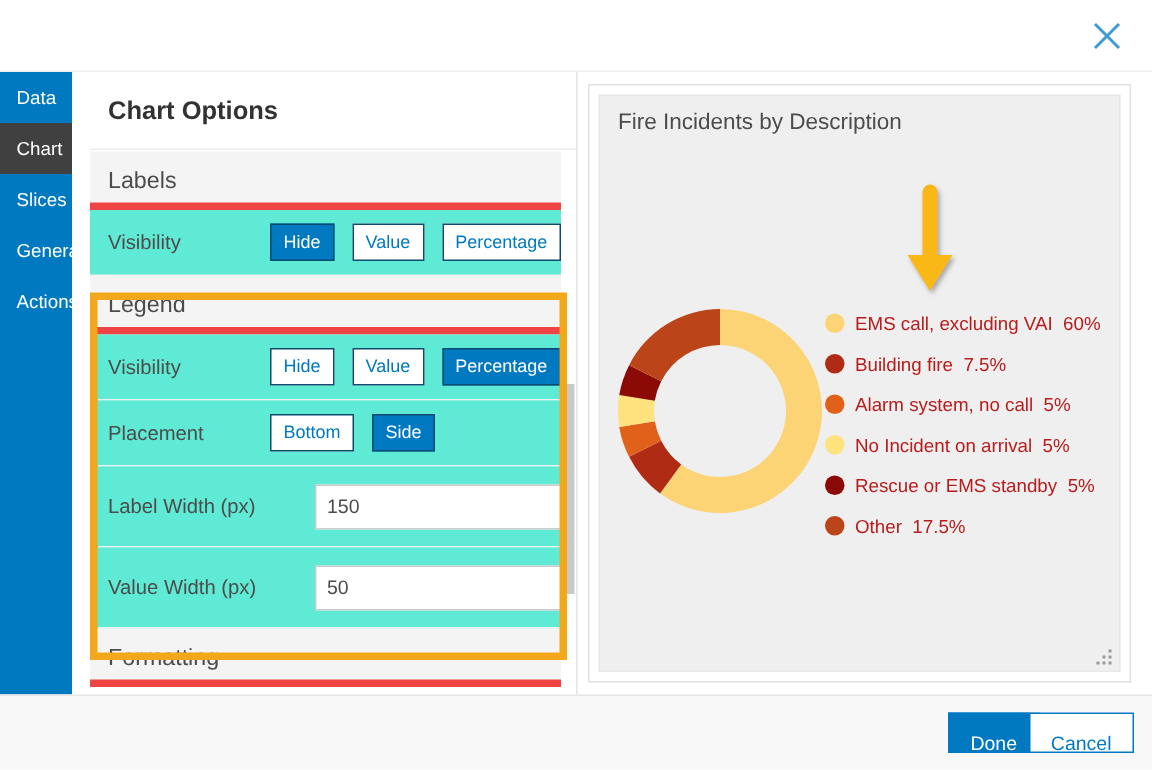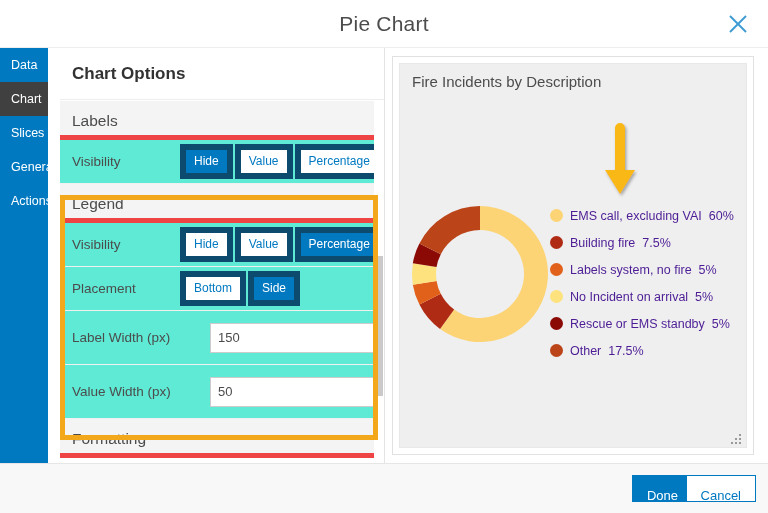--- a/index.html
+++ b/index.html
@@ -85,28 +85,28 @@
   }
   .row.tall { height: 54px; }
   .row-label {
     font-size: 13.5px; color: #4c4c4c;
     width: 108px; flex: none;
   }
 
   
   .segmented { display: flex; }
   .seg {
-    border: 6px solid #0c4a6e;
+    border: 1px solid #0c4a6e;
     color: #0079c1;
     background: #ffffff;
     font-size: 12px;
     padding: 4px 8px 5px 8px;
     line-height: 14px;
     cursor: pointer;
-    margin-right: 2px;
+    margin-right: 12px;
     white-space: nowrap;
   }
   .seg.active { background: #0079c1; color: #ffffff; }
 
   
   .stepper {
     display: flex; align-items: stretch;
     width: 155px; height: 30px; margin-left: 30px;
   }
   .stepper-input {
@@ -198,21 +198,21 @@
     display: flex; align-items: center;
     height: 27px;
   }
   .legend-swatch {
     width: 13px; height: 13px;
     border-radius: 50%;
     flex: none;
     margin-right: 7px;
   }
   .legend-text {
-    font-size: 12.5px; color: #4c1d95;
+    font-size: 12.5px; color: #b91c1c;
     white-space: nowrap;
   }
   .resize-handle {
     position: absolute; right: 4px; bottom: 4px;
     width: 12px; height: 12px;
     cursor: nwse-resize;
   }
 
   
   .arrow-annotation {
@@ -244,21 +244,20 @@
     right: 12px;
     background: #ffffff; color: #0079c1;
   }
 </style>
 </head>
 <body>
 
 <div class="dialog">
 
   <div class="titlebar">
-    <div class="dialog-title">Pie Chart</div>
     <div class="close-icon">
       <svg width="28" height="28" viewBox="0 0 28 28">
         <line x1="6" y1="6" x2="22" y2="22" stroke="#3e9bd4" stroke-width="2"></line>
         <line x1="22" y1="6" x2="6" y2="22" stroke="#3e9bd4" stroke-width="2"></line>
       </svg>
     </div>
   </div>
 
   <div class="tabrail">
     <div class="tab">
@@ -389,21 +388,21 @@
         <div class="legend-item">
           <span class="legend-swatch" style="background:#fcd476"></span>
           <span class="legend-text"><span>EMS call, excluding VAI</span>&nbsp; <span>60%</span></span>
         </div>
         <div class="legend-item">
           <span class="legend-swatch" style="background:#b02b14"></span>
           <span class="legend-text"><span>Building fire</span>&nbsp; <span>7.5%</span></span>
         </div>
         <div class="legend-item">
           <span class="legend-swatch" style="background:#e2611a"></span>
-          <span class="legend-text"><span>Labels system, no fire</span>&nbsp; <span>5%</span></span>
+          <span class="legend-text"><span>Alarm system, no call</span>&nbsp; <span>5%</span></span>
         </div>
         <div class="legend-item">
           <span class="legend-swatch" style="background:#fde27e"></span>
           <span class="legend-text"><span>No Incident on arrival</span>&nbsp; <span>5%</span></span>
         </div>
         <div class="legend-item">
           <span class="legend-swatch" style="background:#8c0a06"></span>
           <span class="legend-text"><span>Rescue or EMS standby</span>&nbsp; <span>5%</span></span>
         </div>
         <div class="legend-item">

